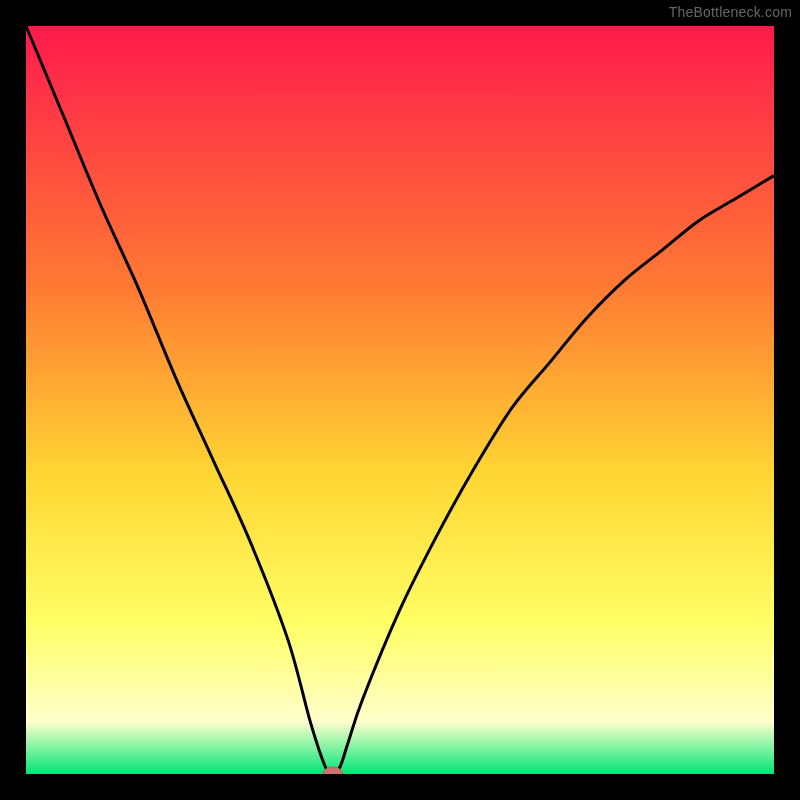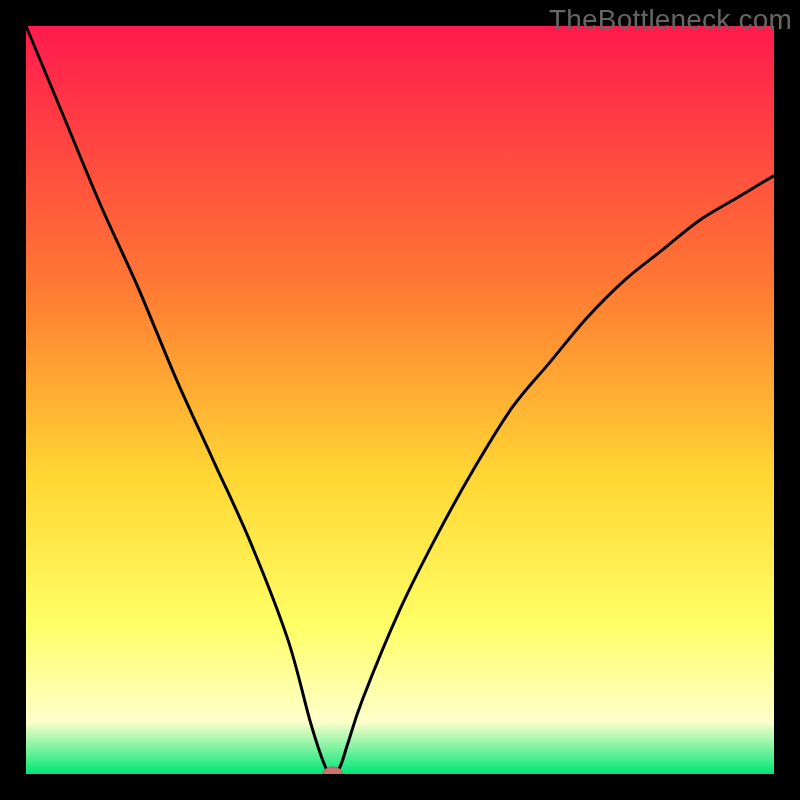--- a/index.html
+++ b/index.html
@@ -18,21 +18,21 @@
   #chart-svg {
     display: block;
     width: 800px;
     height: 800px;
   }
   #watermark {
     position: absolute;
     top: 4px;
     right: 8px;
     color: #666666;
-    font-size: 28px;
+    font-size: 14px;
     font-weight: 500;
     letter-spacing: 0.2px;
     pointer-events: none;
   }
 </style>
 </head>
 <body>
 
 <div id="container">
   <svg id="chart-svg" viewBox="0 0 800 800">

